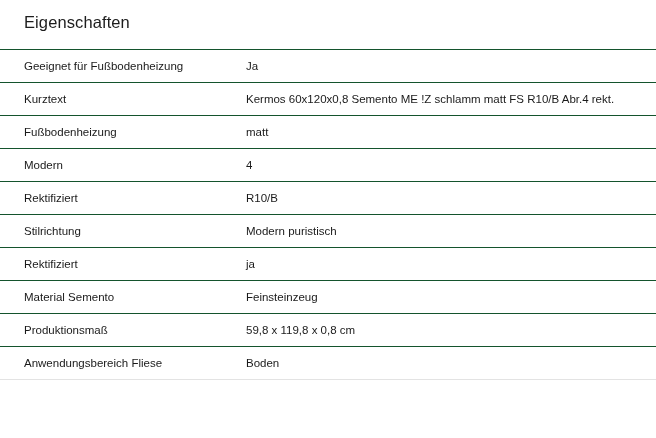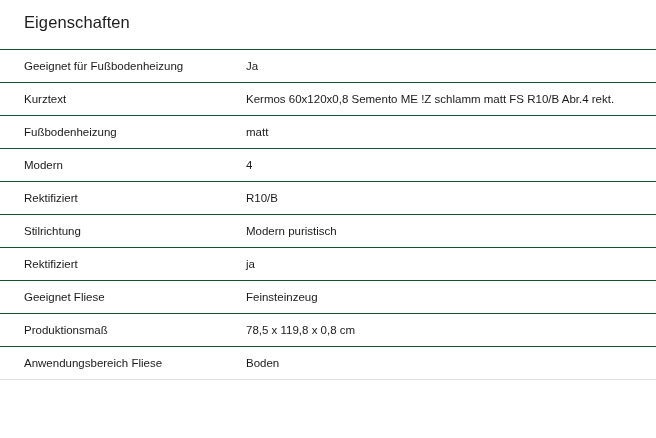--- a/index.html
+++ b/index.html
@@ -89,26 +89,26 @@
       </tr>
       <tr>
         <td class="label">Stilrichtung</td>
         <td class="value">Modern puristisch</td>
       </tr>
       <tr>
         <td class="label">Rektifiziert</td>
         <td class="value">ja</td>
       </tr>
       <tr>
-        <td class="label">Geeignet Fliese</td>
+        <td class="label">Material Semento</td>
         <td class="value">Feinsteinzeug</td>
       </tr>
       <tr>
         <td class="label">Produktionsmaß</td>
-        <td class="value">78,5 x 119,8 x 0,8 cm</td>
+        <td class="value">59,8 x 119,8 x 0,8 cm</td>
       </tr>
       <tr>
         <td class="label">Anwendungsbereich Fliese</td>
         <td class="value">Boden</td>
       </tr>
 
     </tbody>
   </table>
 </div>
 

